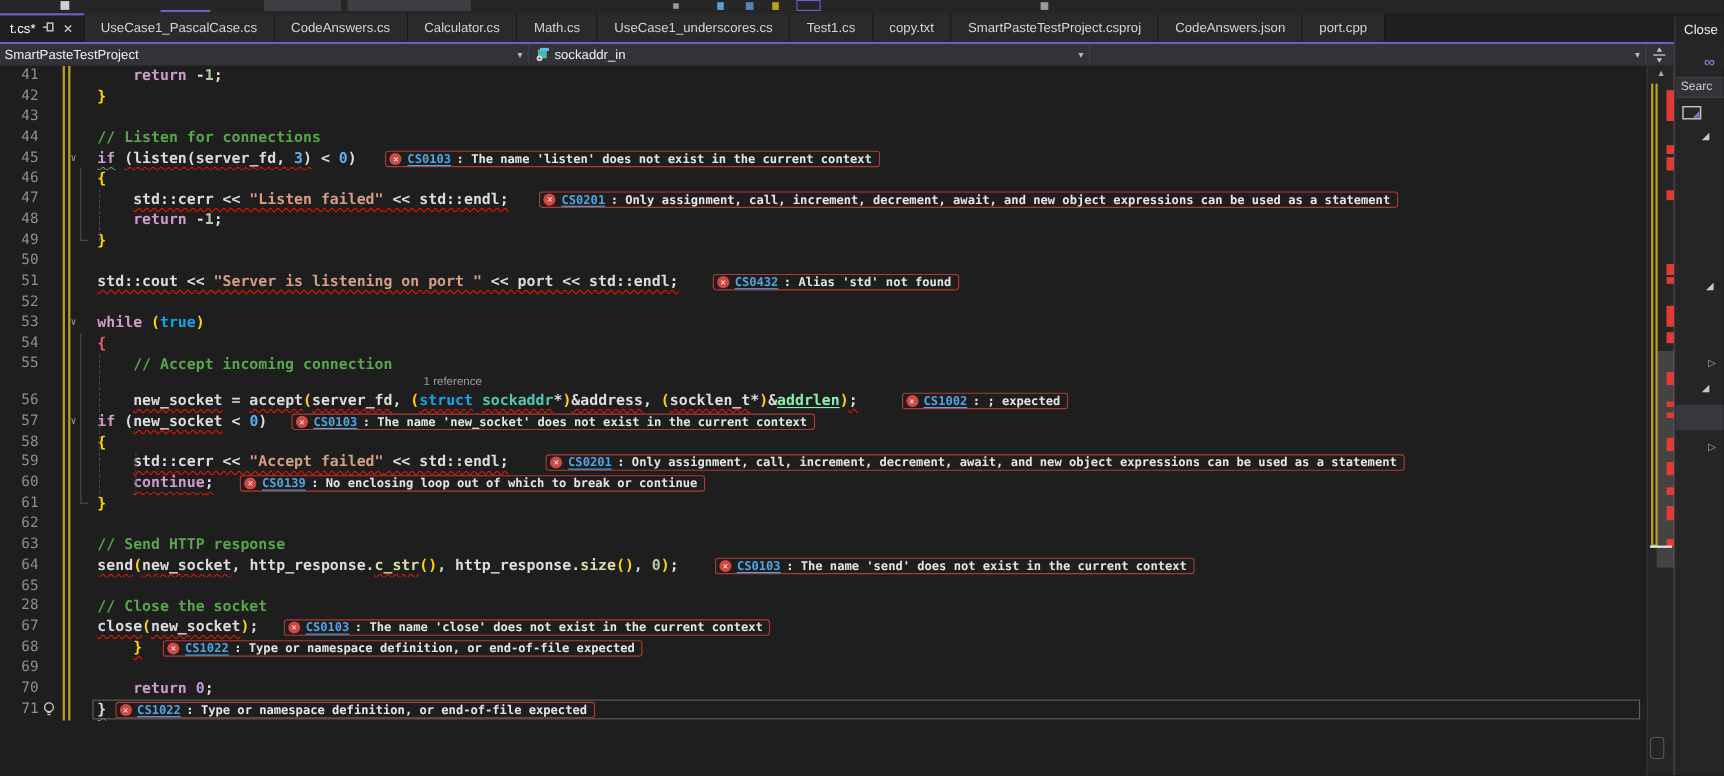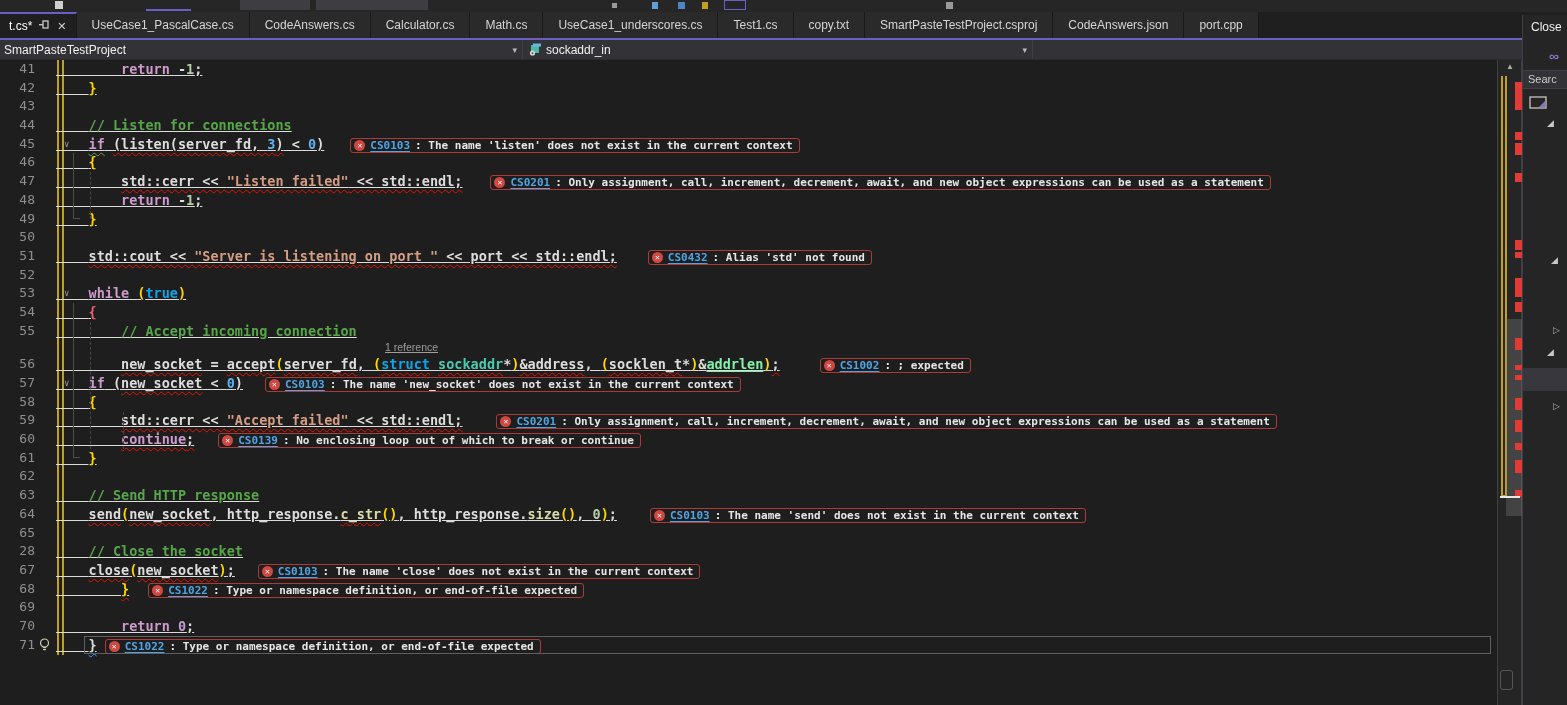--- a/index.html
+++ b/index.html
@@ -27,21 +27,21 @@
   .nav-dd { position:relative; display:flex; align-items:center; font-size:12px; color:#f0f0f0;
     border-right:1px solid #3f3f46; padding:0 18px 0 4px; }
   .nav-dd .chev { position:absolute; right:5px; font-size:9px; color:#b9b9b9; }
   .nav-split { width:23px; display:flex; align-items:center; justify-content:center; background:#333337; }
 
   .main { display:flex; height:645px; }
   .editor { width:1498px; position:relative; background:#1e1e1e; border-right:1px solid #3f3f46; }
   #rows { position:relative; width:1497px; }
   .row { position:relative; height:18.7px; line-height:18.7px; white-space:pre;
     font-family:"DejaVu Sans Mono", monospace; font-size:13.5px; font-weight:bold; color:#dcdcdc;
-    padding-left:56px;text-decoration:underline; }
+    padding-left:56px; }
   .row .num { position:absolute; left:0; top:0; width:35px; text-align:right; color:#8f8f8f;
     font-size:13px; font-weight:normal; }
   .row .fold { position:absolute; left:64px; top:0; font-size:9px; color:#9a9a9a; font-weight:normal; }
   .row.codelens { height:15px; line-height:15px; font-size:10.5px; font-weight:normal; color:#9d9d9d;
     font-family:"Liberation Sans", sans-serif; }
   .current-box { position:absolute; left:84px; right:6px; top:0; bottom:0; border:1px solid #606060; }
   .bulb { position:absolute; left:38px; top:2px; }
 
   .pl{color:#dcdcdc} .kw{color:#cf9bcf} .kb{color:#0ea5e9} .ty{color:#4ec9b0}
   .st{color:#d69d85} .cm{color:#57a64a} .nu{color:#b5cea8} .nb{color:#5fb0ee}
@@ -146,21 +146,21 @@
       <span>port.cpp</span>
     </div>
     <div class="tabbar-right">
     <span class="chev">▾</span>
     <span class="gear">⚙</span>
   </div>
 </div>
 <div class="accent-line"></div>
 
 <div class="nav-bar">
-  <div class="nav-dd" style="width:523px">
+  <div class="nav-dd" style="width:481px">
     <span>SmartPasteTestProject</span>
     <span class="chev">▾</span>
   </div>
   <div class="nav-dd" style="width:510px">
     <svg width="13" height="13" viewBox="0 0 13 13" style="margin:0 4px 0 2px">
       <rect x="2" y="2" width="8" height="8" fill="#4ec9b0" opacity="0.9"></rect>
       <rect x="4" y="0.5" width="8" height="3" fill="#6bb7e8"></rect>
       <circle cx="3.5" cy="10" r="2.6" fill="#d8d8d8"></circle>
       <rect x="2.6" y="9.4" width="1.8" height="1.6" fill="#555"></rect>
     </svg>

